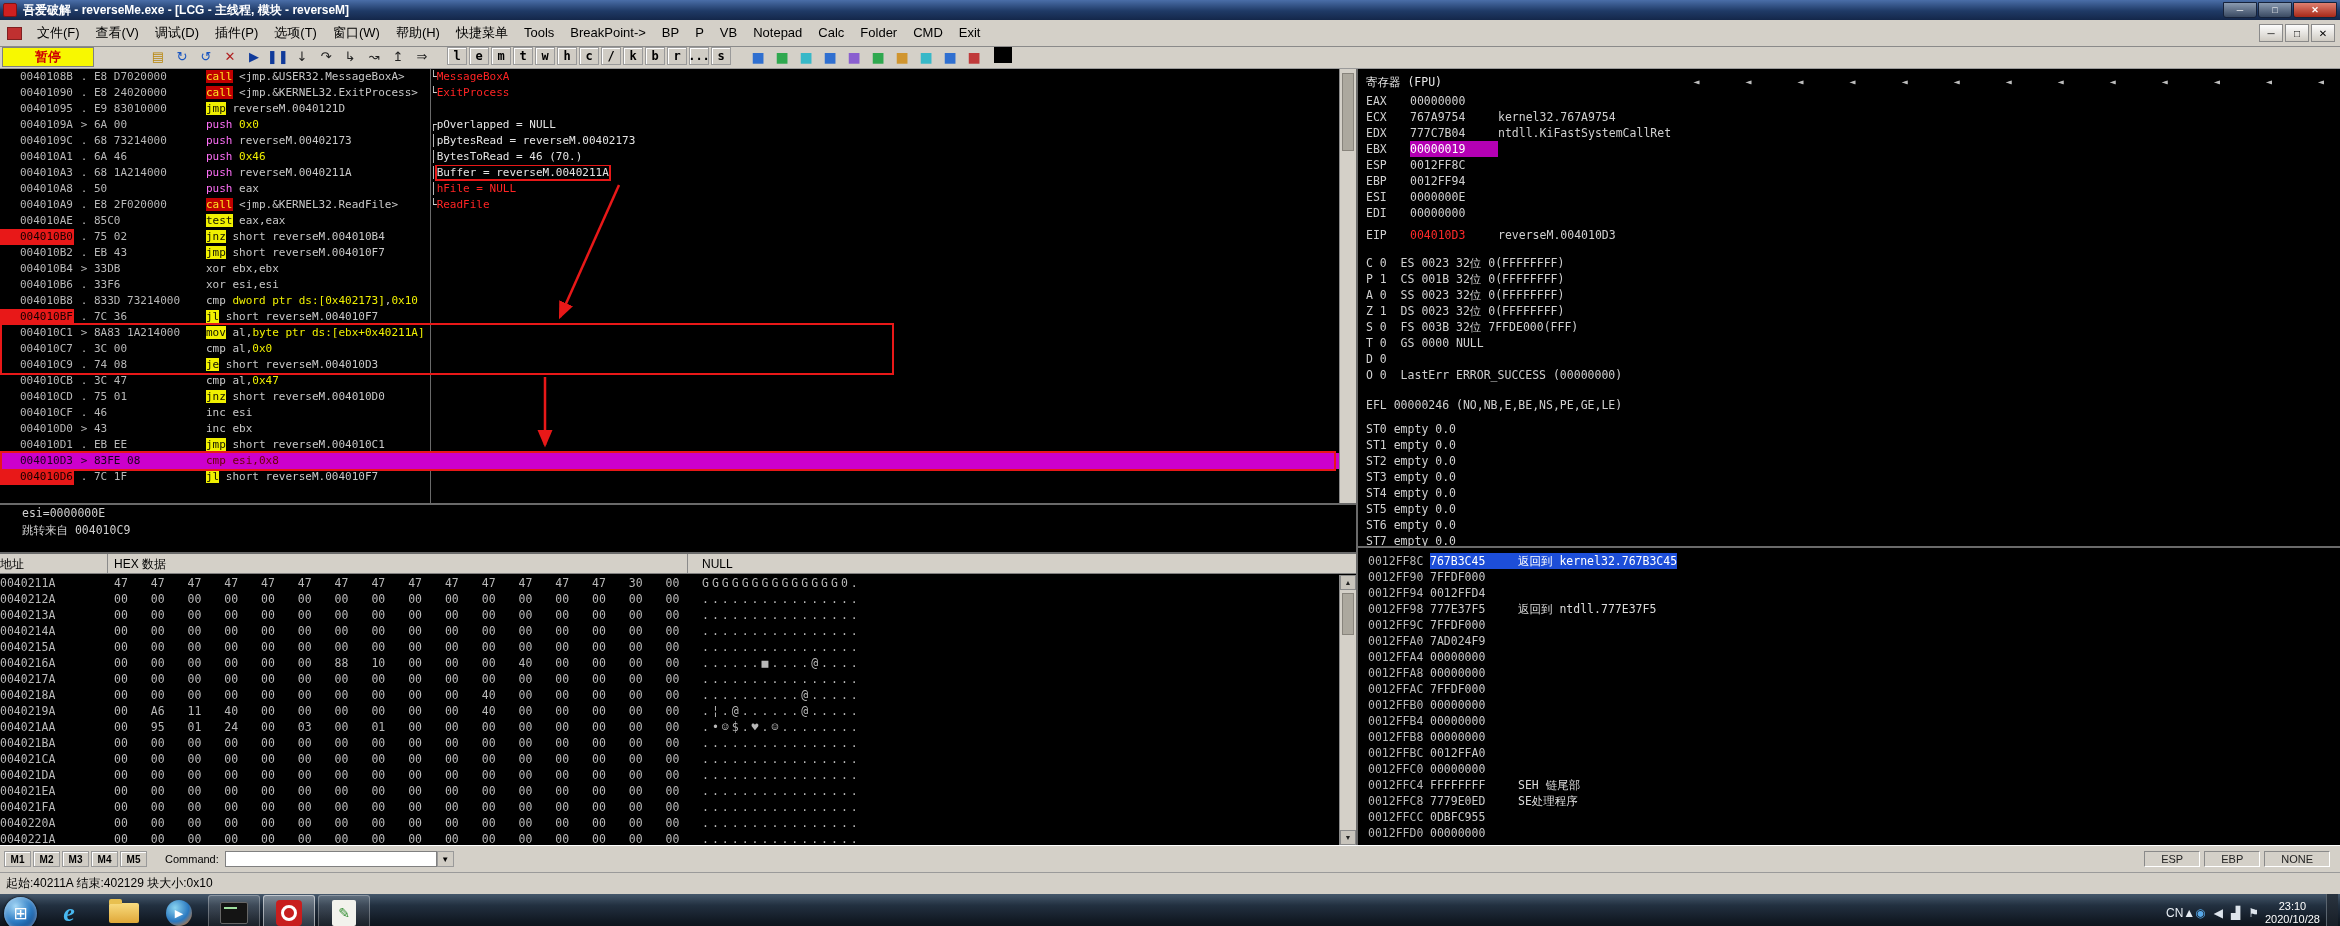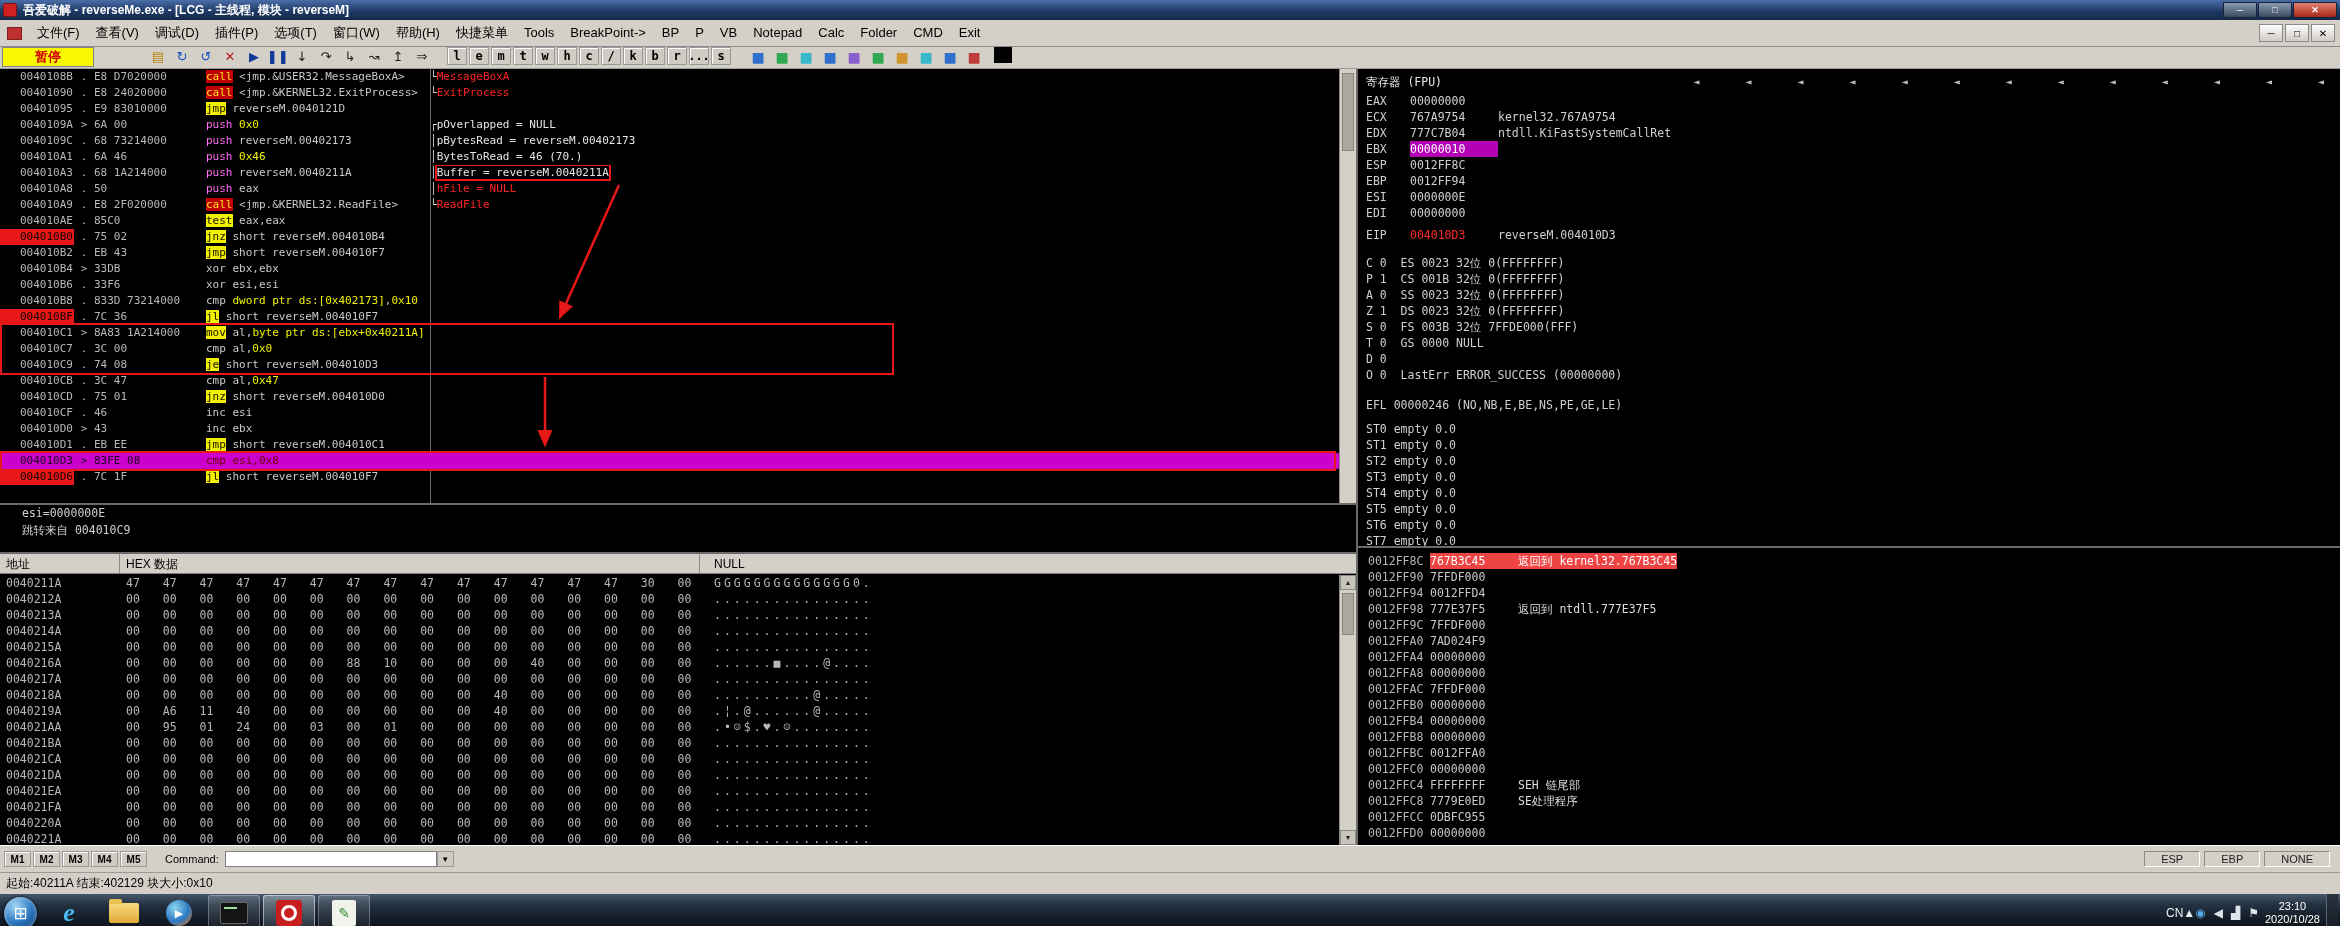--- a/index.html
+++ b/index.html
@@ -67,21 +67,21 @@
 .scroll-arrow.up{top:0}.scroll-arrow.down{bottom:0}
 
 
 #info-pane{left:0;top:434px;width:1356px;height:36px;border-top:2px solid #6a6a6a;background:#000;font:11.5px/17px "DejaVu Sans Mono",monospace;padding-left:22px}
 .info-line{height:17px;color:#d0d0d0;white-space:pre}
 
 
 #dump-pane{left:0;top:483px;width:1356px;height:293px;background:#000;border-top:2px solid #6a6a6a}
 #dump-header{height:20px;background:#d4d0c8;color:#000;font:12px/20px "Liberation Sans",sans-serif;display:flex;border-bottom:1px solid #808080}
 #dump-header .h-addr,#dump-header .h-hex{border-right:1px solid #8a8a8a}
-.h-addr{width:120px;padding-left:6px;flex:none}
+.h-addr{width:108px;flex:none}
 .h-hex{width:580px;flex:none;padding-left:6px;overflow:hidden}
 .h-ascii{padding-left:14px;flex:none}
 #dump-rows{position:absolute;left:0;top:21px;right:17px}
 .hrow{display:flex;height:16px;font:11.5px/16px "DejaVu Sans Mono",monospace;color:#b8b8b8;white-space:pre}
 .hrow .h-hex{word-spacing:16px}
 .hrow .h-ascii{letter-spacing:3px}
 
 
 #registers-pane{left:1356px;top:0;width:984px;height:477px;background:#000;border-left:2px solid #6a6a6a;font:11.5px/16px "DejaVu Sans Mono",monospace;color:#d0d0d0;padding:2px 0 0 8px}
 #reg-header{height:22px;line-height:22px;display:flex;color:#e8e8e8}
@@ -97,21 +97,21 @@
 #reg-flags{margin-top:12px}
 #reg-efl{margin-top:14px;height:16px;white-space:pre}
 #reg-st{margin-top:8px}
 
 
 #stack-pane{left:1356px;top:477px;width:984px;height:299px;background:#000;border-left:2px solid #6a6a6a;border-top:2px solid #6a6a6a;padding-top:5px;font:11.5px/16px "DejaVu Sans Mono",monospace}
 .srow{display:flex;height:16px;white-space:pre}
 .s-addr{width:72px;padding-left:10px;color:#b8b8b8;flex:none}
 .s-val{width:88px;color:#c8c8c8;flex:none}
 .s-cmt{color:#dcdcdc}
-.srow.shl .s-val,.srow.shl .s-cmt{background:#ef4444;color:#fff}
+.srow.shl .s-val,.srow.shl .s-cmt{background:#1d4ed8;color:#fff}
 
 
 #cmdband{height:21px;background:#d4d0c8;border-top:1px solid #fff;display:flex;align-items:center;font:11px "Liberation Sans",sans-serif;color:#000;padding:13px 4px}
 .cmd-tab{width:27px;height:16px;border:1px solid #9a9a9a;box-shadow:inset 1px 1px 0 #fff;background:#d0ccc4;font:bold 10px "Liberation Sans",sans-serif;display:inline-flex;align-items:center;justify-content:center;margin-right:2px}
 #cmd-label{margin-left:16px;margin-right:6px}
 .cmd-input{width:212px;height:16px;border:1px solid #808080;background:#fff;font:11px "DejaVu Sans Mono",monospace;padding:0 2px}
 .combo-btn{width:17px;height:16px;background:#d0ccc4;border:1px solid #9a9a9a;font-size:8px;display:inline-flex;align-items:center;justify-content:center}
 #cmd-right{margin-left:auto;display:flex;gap:4px;padding-right:6px}
 .cmd-cell{padding:0 16px;border:1px solid;border-color:#8a8a8a #fff #fff #8a8a8a;height:16px;line-height:15px;font-size:11px;color:#222}
 #statusband{height:22px;background:#d4d0c8;border-top:1px solid #9a9a9a;font:12px "Liberation Sans",sans-serif;display:flex;align-items:center;padding-left:6px;color:#000}
@@ -314,21 +314,21 @@
 
     <div id="registers-pane">
       <div id="reg-header">
         <span>寄存器 (FPU)</span>
         <span class="chevrons">◄ ◄ ◄ ◄ ◄ ◄ ◄ ◄ ◄ ◄ ◄ ◄ ◄</span>
       </div>
       <div id="reg-lines">
           <div class="rline"><span class="rn">EAX</span><span class="rv">00000000</span><span class="rc"></span></div>
           <div class="rline"><span class="rn">ECX</span><span class="rv">767A9754</span><span class="rc">kernel32.767A9754</span></div>
           <div class="rline"><span class="rn">EDX</span><span class="rv">777C7B04</span><span class="rc">ntdll.KiFastSystemCallRet</span></div>
-          <div class="rline"><span class="rn">EBX</span><span class="rv rhl">00000010</span><span class="rc"></span></div>
+          <div class="rline"><span class="rn">EBX</span><span class="rv rhl">00000019</span><span class="rc"></span></div>
           <div class="rline"><span class="rn">ESP</span><span class="rv">0012FF8C</span><span class="rc"></span></div>
           <div class="rline"><span class="rn">EBP</span><span class="rv">0012FF94</span><span class="rc"></span></div>
           <div class="rline"><span class="rn">ESI</span><span class="rv">0000000E</span><span class="rc"></span></div>
           <div class="rline"><span class="rn">EDI</span><span class="rv">00000000</span><span class="rc"></span></div>
         </div>
       <div class="rline" id="reg-eip">
         <span class="rn">EIP</span>
         <span class="rv eipv">004010D3</span>
         <span class="rc">reverseM.004010D3</span>
       </div>

